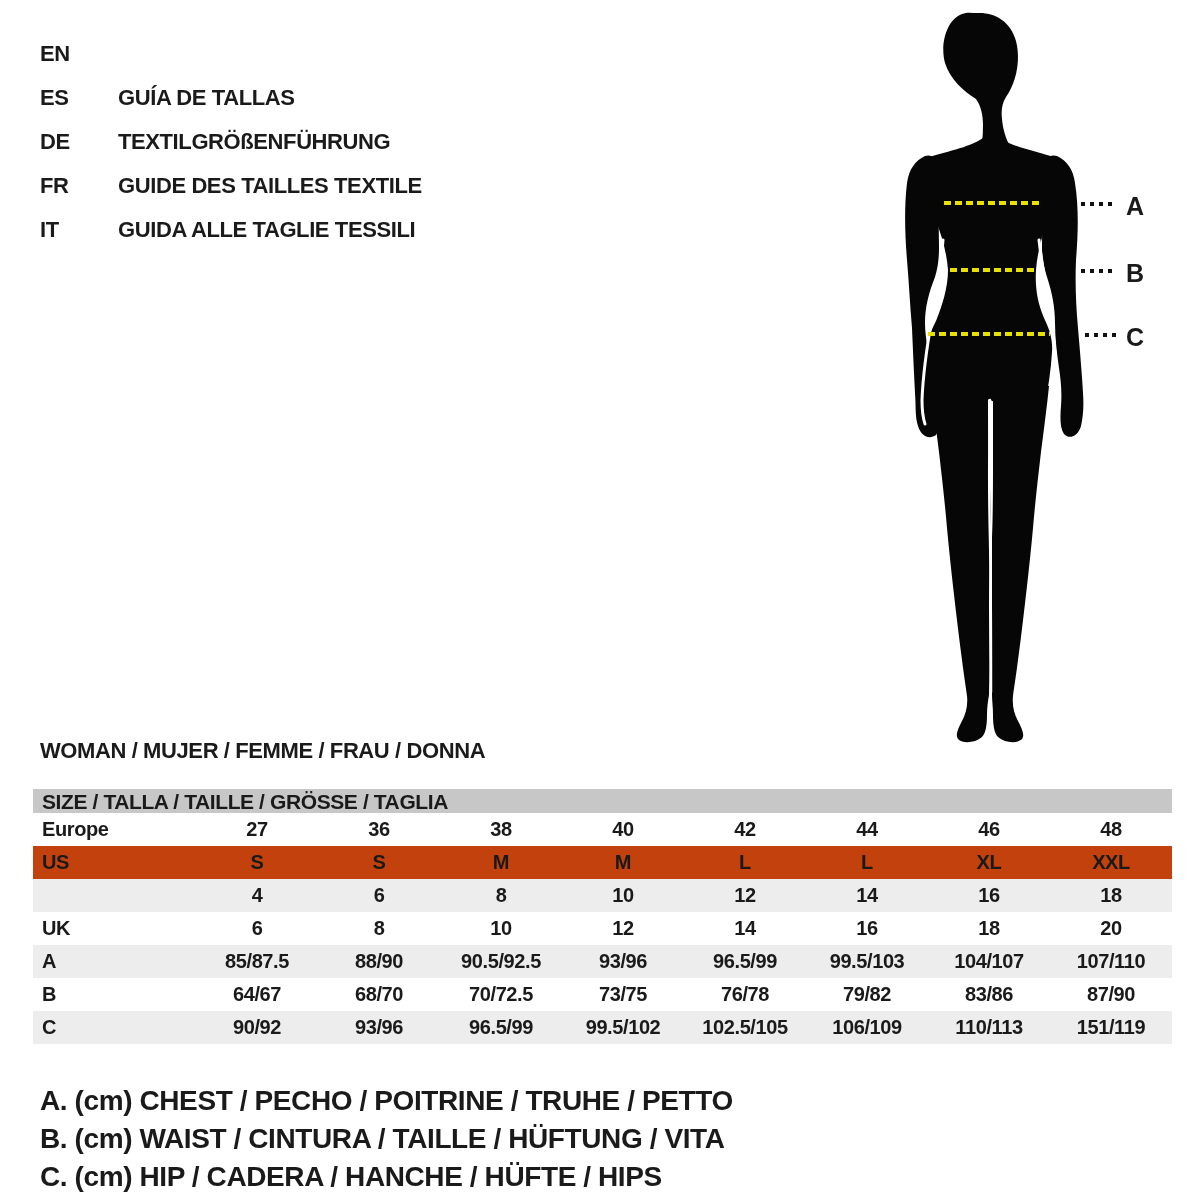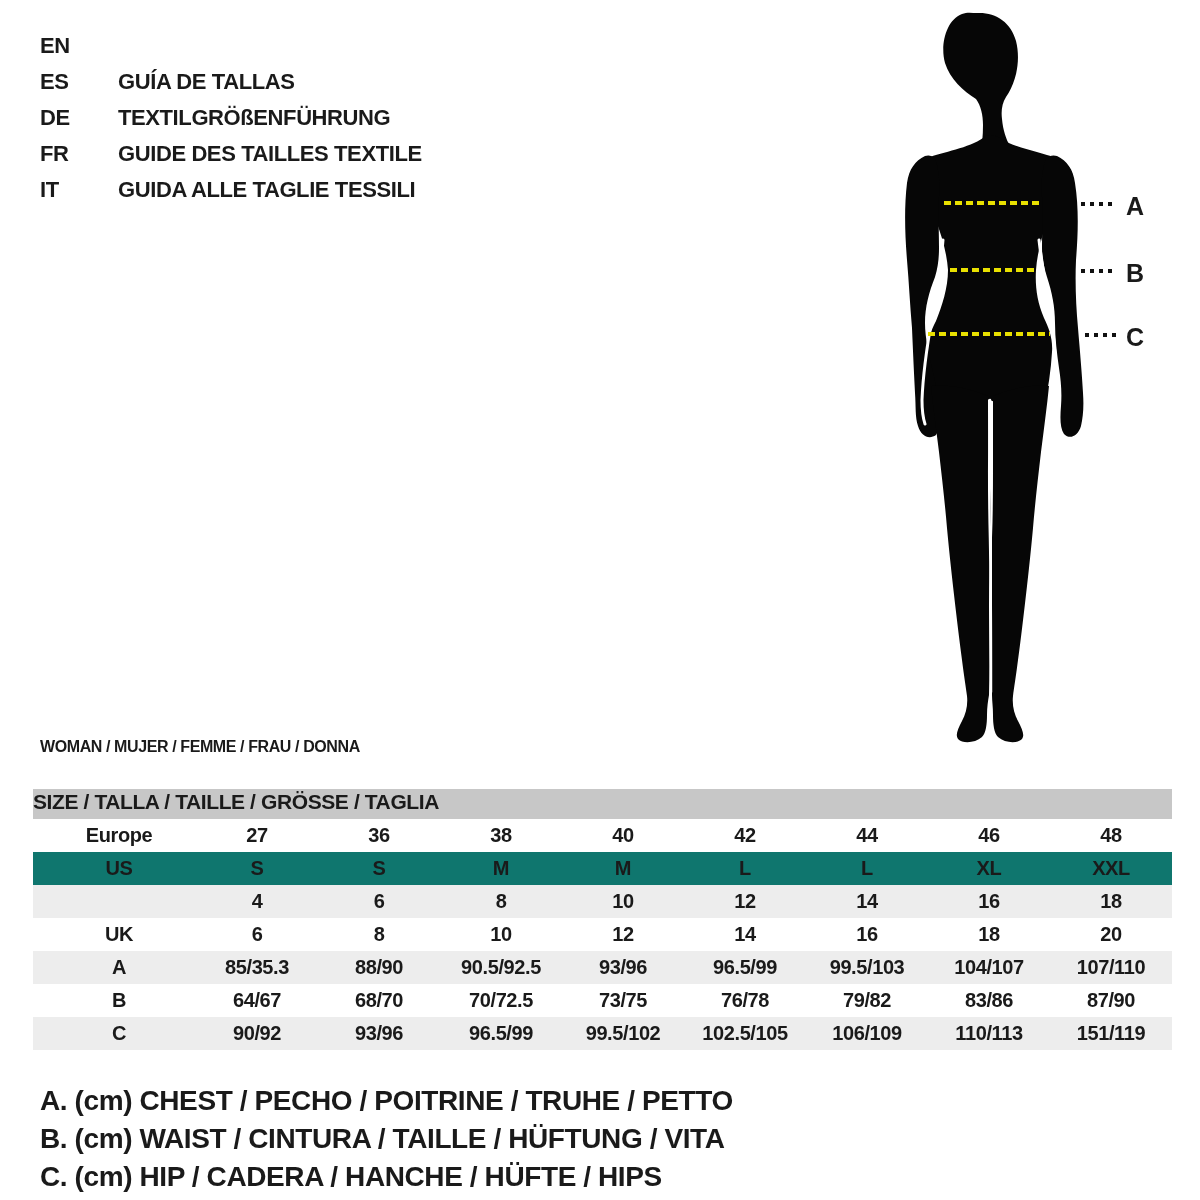--- a/index.html
+++ b/index.html
@@ -3,40 +3,40 @@
 <meta charset="utf-8">
 <style>
   html,body{margin:0;padding:0;background:#ffffff;}
   #canvas{
     position:relative;width:1200px;height:1200px;background:#fff;overflow:hidden;
     font-family:"Liberation Sans","DejaVu Sans",sans-serif;
     color:#1a1a1a;
   }
   
   .lang-block{position:absolute;left:40px;top:28px;}
-  .lang-row{display:flex;line-height:36px;font-weight:bold;font-size:22px;letter-spacing:-0.4px;}
+  .lang-row{display:flex;line-height:36px;font-weight:bold;font-size:22px;letter-spacing:-0.4px;margin-top:8px;}
   .lang-code{width:78px;flex:0 0 78px;}
   .lang-name{white-space:nowrap;}
   
   .figure-wrap{position:absolute;left:895px;top:8px;width:200px;height:735px;}
   .measure{position:absolute;}
   .measure .dash{position:absolute;height:4px;}
   .measure .dots{position:absolute;height:4px;}
   .measure .mark-label{position:absolute;font-weight:bold;font-size:25px;letter-spacing:-0.4px;}
   
-  .section-title{position:absolute;left:40px;top:738px;font-weight:bold;font-size:16px;letter-spacing:-0.4px;white-space:nowrap;}
+  .section-title{position:absolute;left:40px;top:738px;font-weight:bold;font-size:22px;letter-spacing:-0.4px;white-space:nowrap;}
   
   .size-table{position:absolute;left:33px;top:789px;width:1139px;}
   .size-table .thead{
-    height:30px;line-height:26px;box-sizing:border-box;
+    height:24px;line-height:26px;padding-left:9px;box-sizing:border-box;
     font-weight:bold;font-size:21px;letter-spacing:-0.4px;
   }
   .trow{display:grid;grid-template-columns:163px repeat(8,122px);height:33px;line-height:33px;}
   .trow .cell{font-weight:bold;font-size:20px;letter-spacing:-0.4px;text-align:center;overflow:hidden;white-space:nowrap;}
-  .trow .label-cell{text-align:center;padding-left:9px;}
+  .trow .label-cell{text-align:left;padding-left:9px;}
   
   .notes{position:absolute;left:40px;top:1082px;}
   .note-line{font-weight:bold;font-size:28px;line-height:38px;letter-spacing:-0.4px;white-space:nowrap;}
 </style>
 </head>
 <body>
 
 <div id="canvas">
 
   <div class="lang-block">
@@ -157,21 +157,21 @@
           <div class="cell label-cell">Europe</div>
           <div class="cell">27</div>
           <div class="cell">36</div>
           <div class="cell">38</div>
           <div class="cell">40</div>
           <div class="cell">42</div>
           <div class="cell">44</div>
           <div class="cell">46</div>
           <div class="cell">48</div>
         </div>
-        <div class="trow" style="background: #0f766e;">
+        <div class="trow" style="background: #c2410c;">
           <div class="cell label-cell">US</div>
           <div class="cell">S</div>
           <div class="cell">S</div>
           <div class="cell">M</div>
           <div class="cell">M</div>
           <div class="cell">L</div>
           <div class="cell">L</div>
           <div class="cell">XL</div>
           <div class="cell">XXL</div>
         </div>
@@ -192,21 +192,21 @@
           <div class="cell">8</div>
           <div class="cell">10</div>
           <div class="cell">12</div>
           <div class="cell">14</div>
           <div class="cell">16</div>
           <div class="cell">18</div>
           <div class="cell">20</div>
         </div>
         <div class="trow" style="background: rgb(237, 237, 237);">
           <div class="cell label-cell">A</div>
-          <div class="cell">85/35.3</div>
+          <div class="cell">85/87.5</div>
           <div class="cell">88/90</div>
           <div class="cell">90.5/92.5</div>
           <div class="cell">93/96</div>
           <div class="cell">96.5/99</div>
           <div class="cell">99.5/103</div>
           <div class="cell">104/107</div>
           <div class="cell">107/110</div>
         </div>
         <div class="trow">
           <div class="cell label-cell">B</div>

